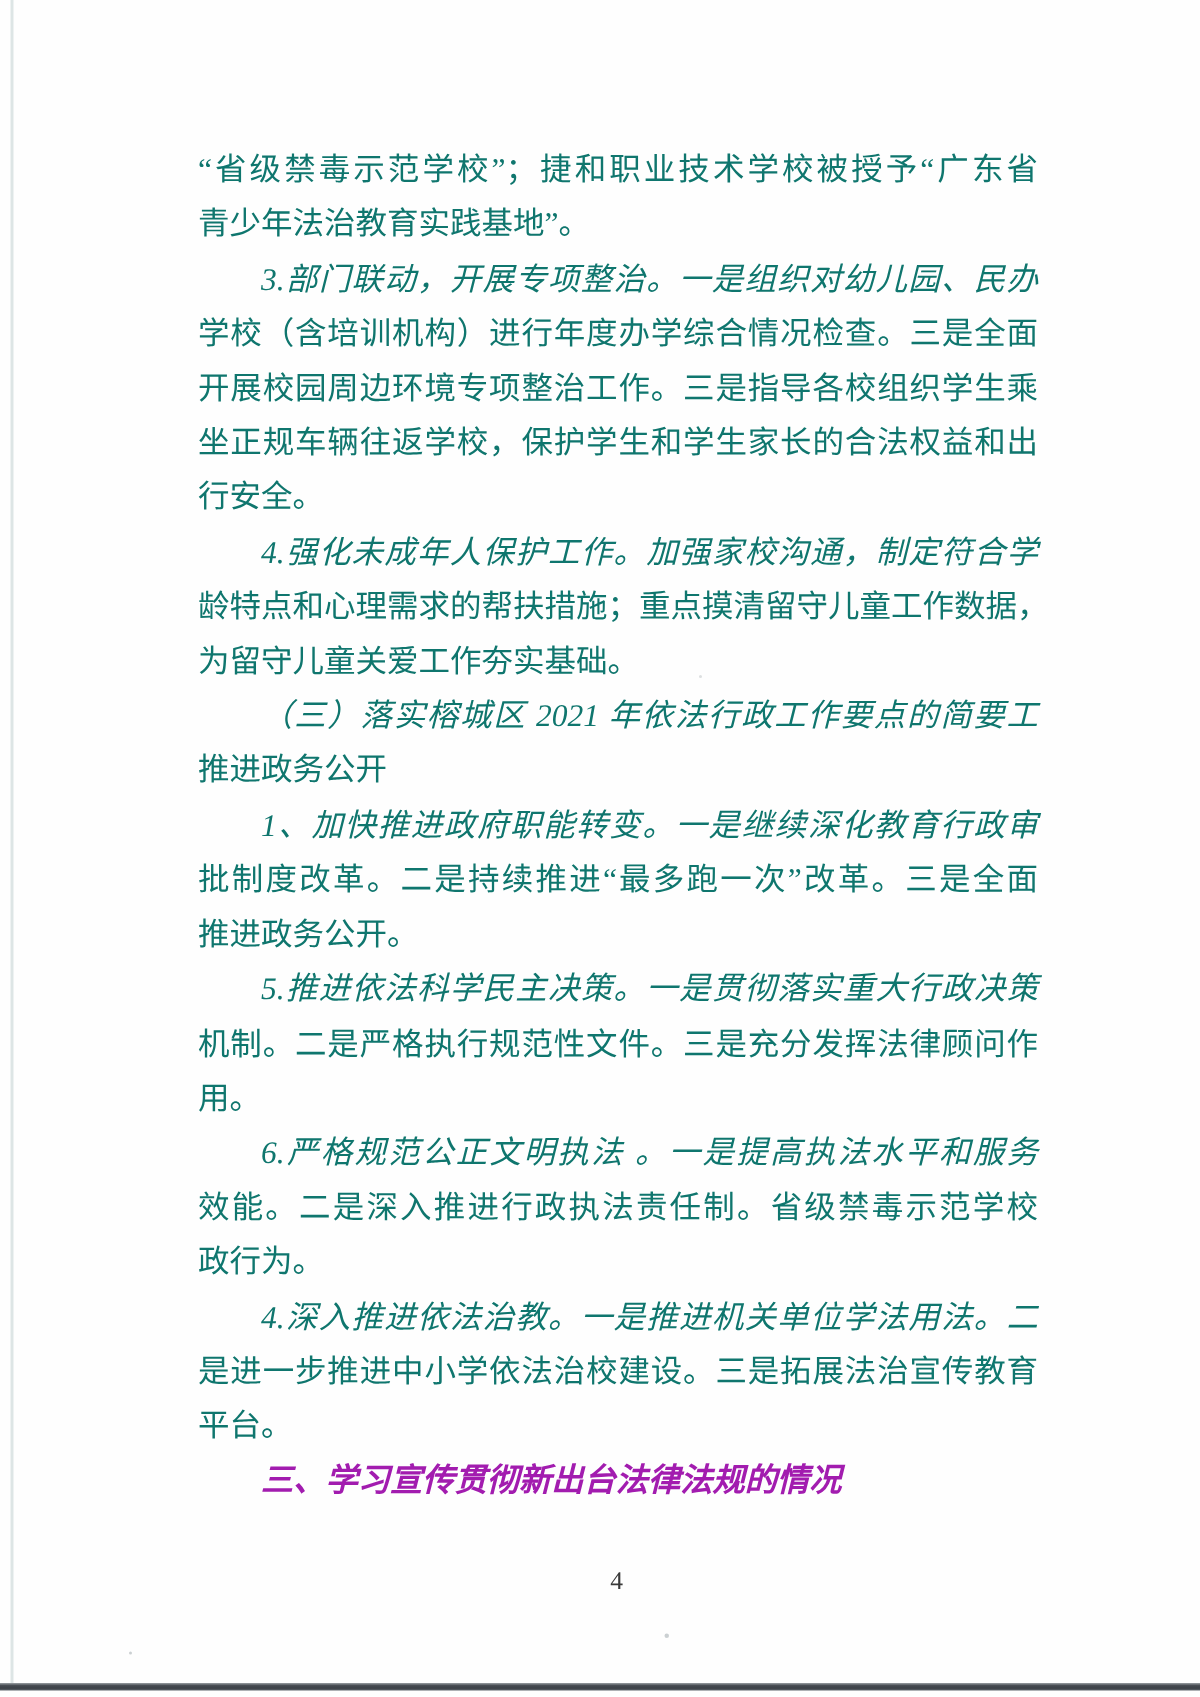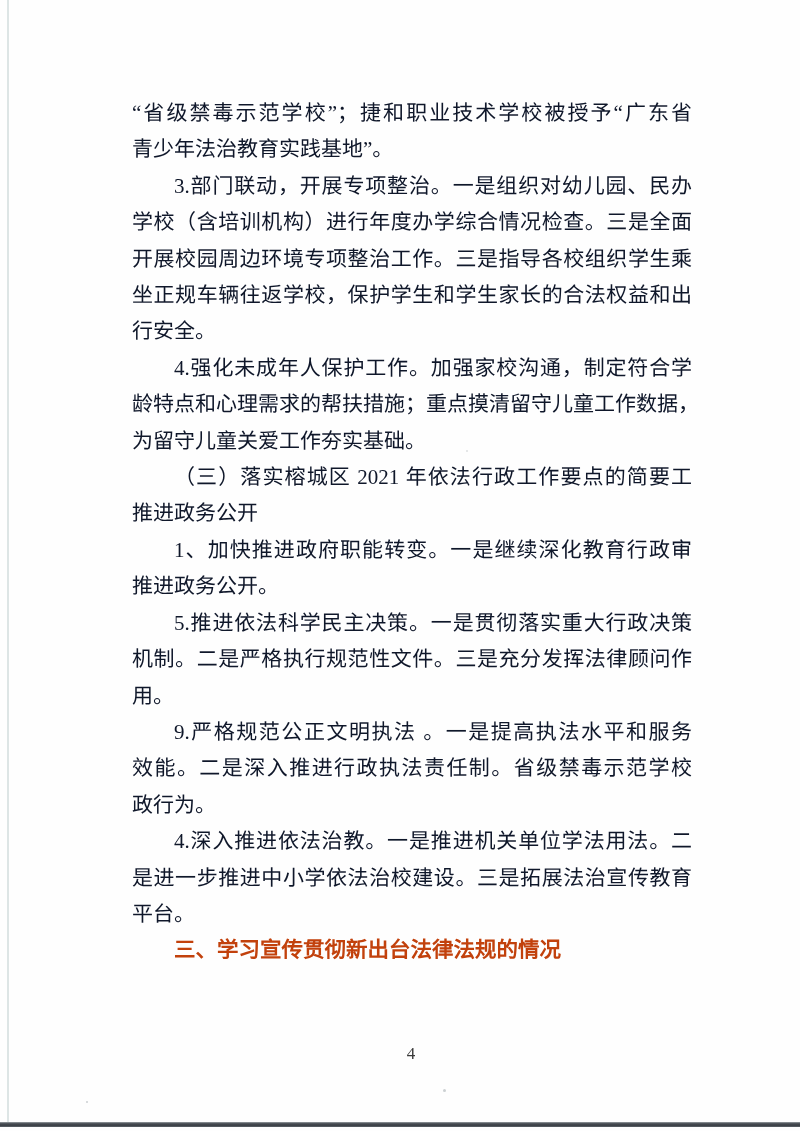--- a/index.html
+++ b/index.html
@@ -33,30 +33,30 @@
     position: absolute;
     left: 132px; top: 95px;
     width: 560px;
   }
   .line {
     font-family: "Liberation Serif", "DejaVu Serif", serif;
     font-size: 21px;
     line-height: 36.42px;
     height: 36.42px;
     white-space: nowrap;
-    color: #0f172a;
+    color: #0f766e;
     text-align: justify;
   }
   .line.fill { text-align-last: justify; }
-  .line.indent { text-indent: 42px; }
+  .line.indent { text-indent: 42px; font-style: italic; }
   .line.heading {
     font-family: "Liberation Sans", "DejaVu Sans", sans-serif;
     font-weight: bold;
     font-size: 21.5px;
-    color: #c2410c;
+    color: #a21caf;
   }
   .page-number {
     position: absolute;
     left: 0; top: 1042px;
     width: 800px;
     text-align: center;
     text-indent: 22px;
     font-family: "Liberation Serif", "DejaVu Serif", serif;
     font-size: 17px;
     line-height: 24px;
@@ -76,25 +76,26 @@
       <div class="line fill">学校（含培训机构）进行年度办学综合情况检查。三是全面</div>
       <div class="line fill">开展校园周边环境专项整治工作。三是指导各校组织学生乘</div>
       <div class="line fill">坐正规车辆往返学校，保护学生和学生家长的合法权益和出</div>
       <div class="line">行安全。</div>
       <div class="line indent fill">4.强化未成年人保护工作。加强家校沟通，制定符合学</div>
       <div class="line fill">龄特点和心理需求的帮扶措施；重点摸清留守儿童工作数据，</div>
       <div class="line">为留守儿童关爱工作夯实基础。</div>
       <div class="line indent fill">（三）落实榕城区 2021 年依法行政工作要点的简要工</div>
       <div class="line">推进政务公开</div>
       <div class="line indent fill">1、加快推进政府职能转变。一是继续深化教育行政审</div>
+      <div class="line fill">批制度改革。二是持续推进“最多跑一次”改革。三是全面</div>
       <div class="line">推进政务公开。</div>
       <div class="line indent fill">5.推进依法科学民主决策。一是贯彻落实重大行政决策</div>
       <div class="line fill">机制。二是严格执行规范性文件。三是充分发挥法律顾问作</div>
       <div class="line">用。</div>
-      <div class="line indent fill">9.严格规范公正文明执法 。一是提高执法水平和服务</div>
+      <div class="line indent fill">6.严格规范公正文明执法 。一是提高执法水平和服务</div>
       <div class="line fill">效能。二是深入推进行政执法责任制。省级禁毒示范学校</div>
       <div class="line">政行为。</div>
       <div class="line indent fill">4.深入推进依法治教。一是推进机关单位学法用法。二</div>
       <div class="line fill">是进一步推进中小学依法治校建设。三是拓展法治宣传教育</div>
       <div class="line">平台。</div>
       <div class="line heading indent">三、学习宣传贯彻新出台法律法规的情况</div>
     </div>
 
   <div class="page-number">4</div>
 

